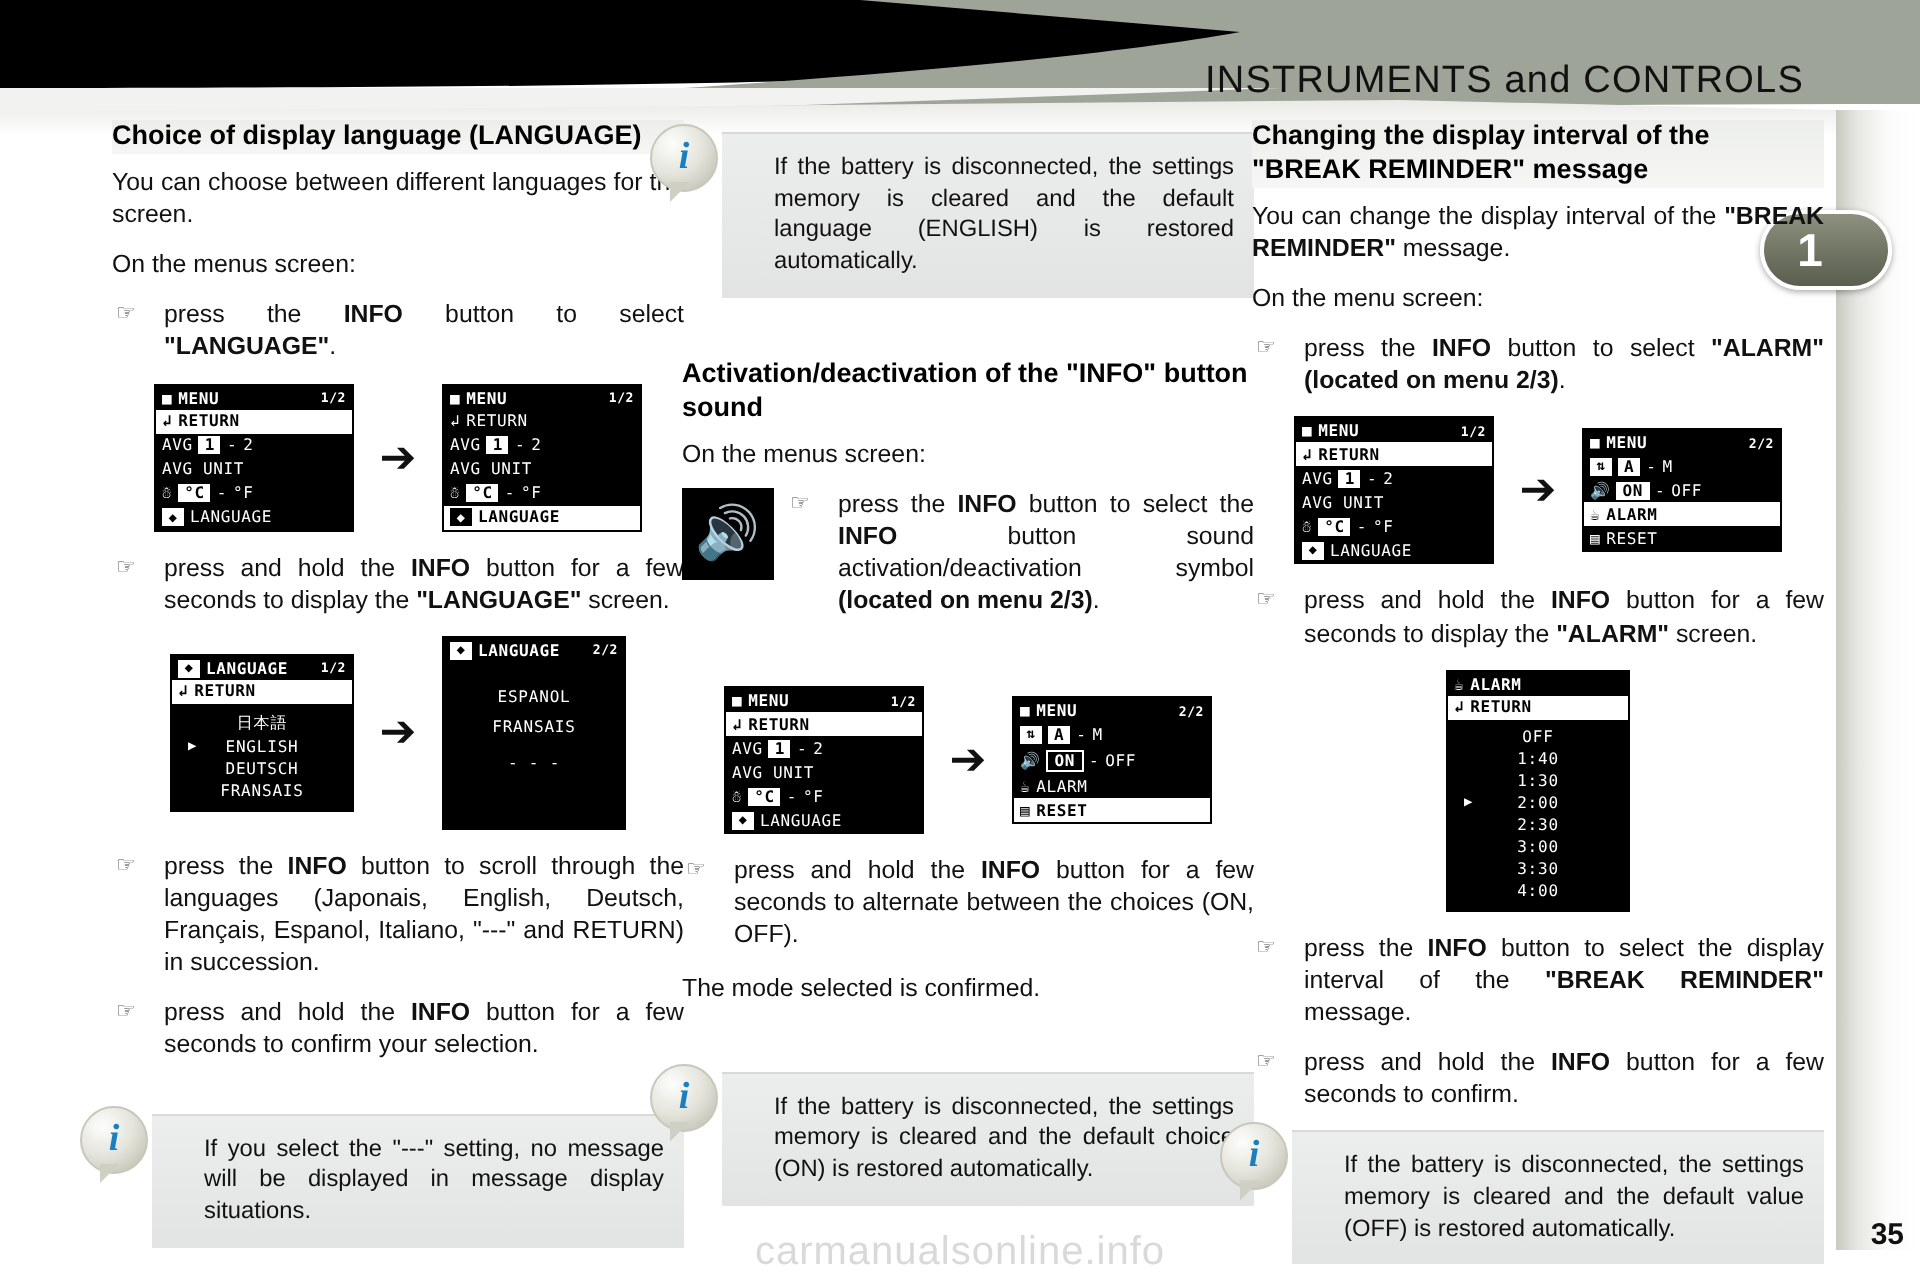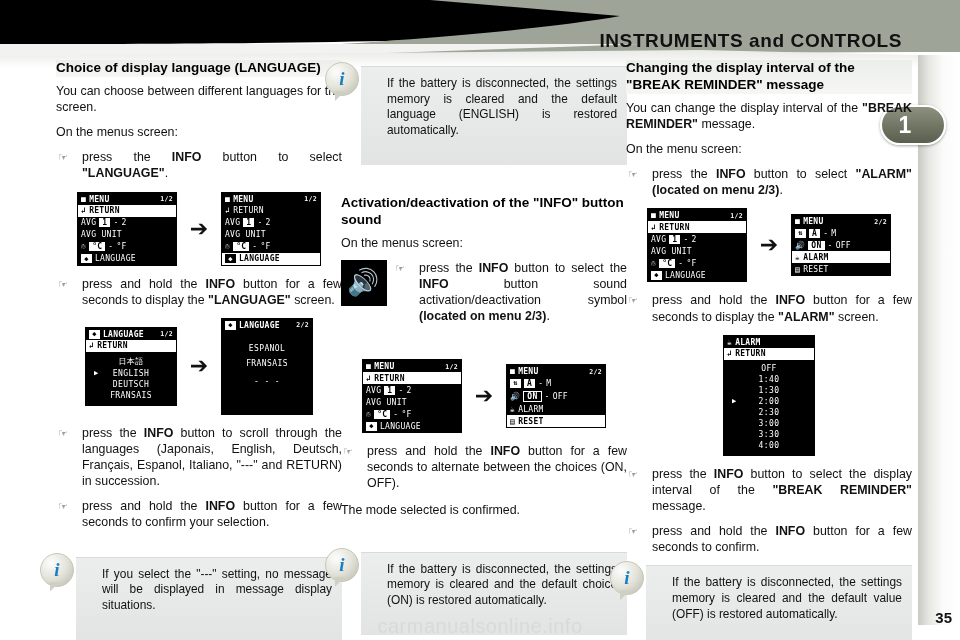--- a/index.html
+++ b/index.html
@@ -9,21 +9,21 @@
     background: #ffffff;
     overflow: hidden;
     position: relative;
   }
 
   
   #banner { position:absolute; left:0; top:0; width:960px; height:68px; overflow:hidden; }
   #banner svg { display:block; }
   #header-title {
     position: absolute; right: 58px; top: 30px;
-    font-size: 19px; font-weight: bold; letter-spacing: .6px;
+    font-size: 19px; font-weight: normal; letter-spacing: .6px;
     color: #111; white-space: nowrap;
   }
 
   
   #chapter-strip {
     position:absolute; right:0; top:55px; width:42px; height:570px;
     background: linear-gradient(to right, #c9c9c2 0%, #e6e6e2 25%, #fbfbfa 60%, #ffffff 100%);
   }
   #chapter-tab {
     position: absolute; right: 14px; top: 105px;
@@ -77,21 +77,21 @@
     z-index:3;
   }
   .info-badge::after{
     content:""; position:absolute; left:9px; top:28px;
     width:10px; height:10px; background:#cfd0c3;
     clip-path: polygon(0 0, 100% 0, 0 100%);
   }
   .info-body {
     background: linear-gradient(to bottom, #eceded 0%, #e2e3e3 100%);
     border-top: 1px solid #d8d9d9;
-    padding: 9px 10px 26px 26px;
+    padding: 9px 10px 10px 26px;
     font-size: 11.9px; line-height: 1.32; color:#111;
     text-align: justify;
     min-height: 60px;
   }
 
   
   .wash { background: linear-gradient(to bottom,#eceeea 0%, #f6f7f5 100%); }
 
   
   .screens { display:flex; align-items:center; justify-content:flex-start; margin: 4px 0 10px 0; }

